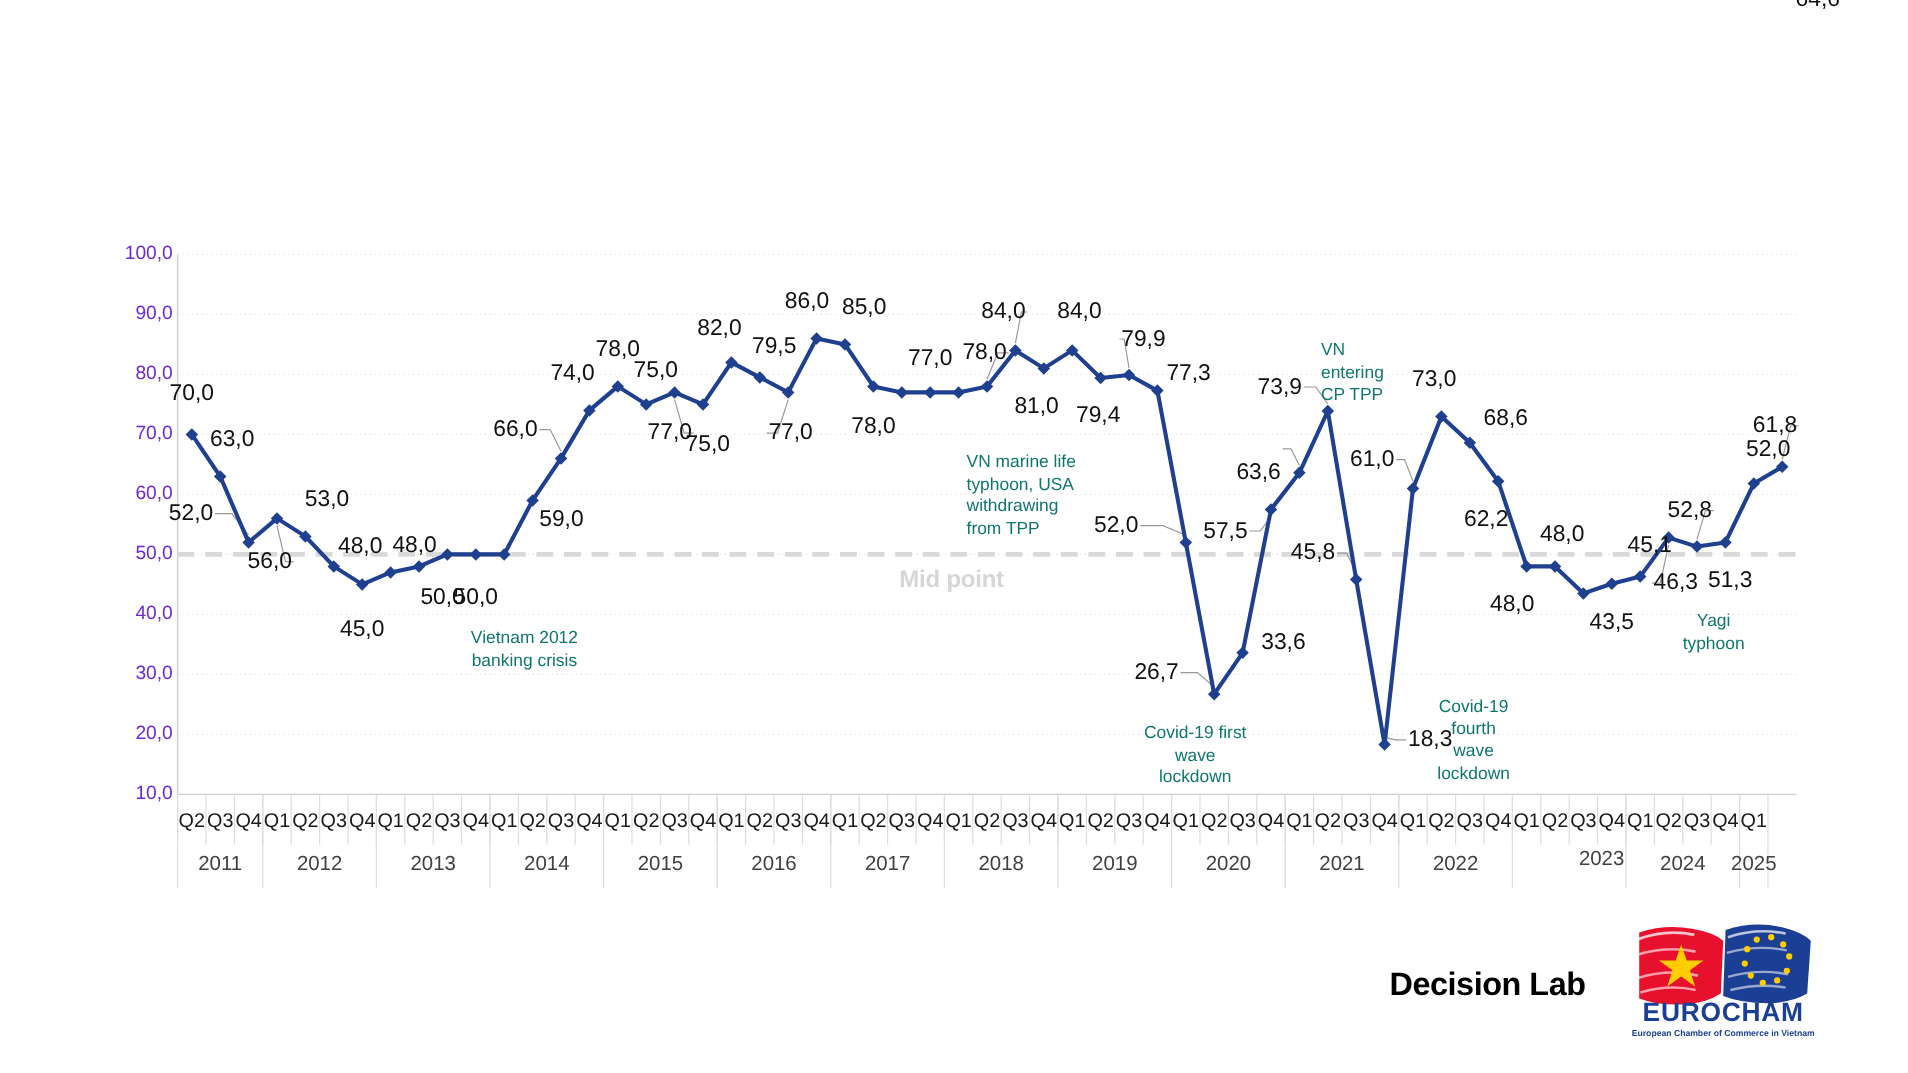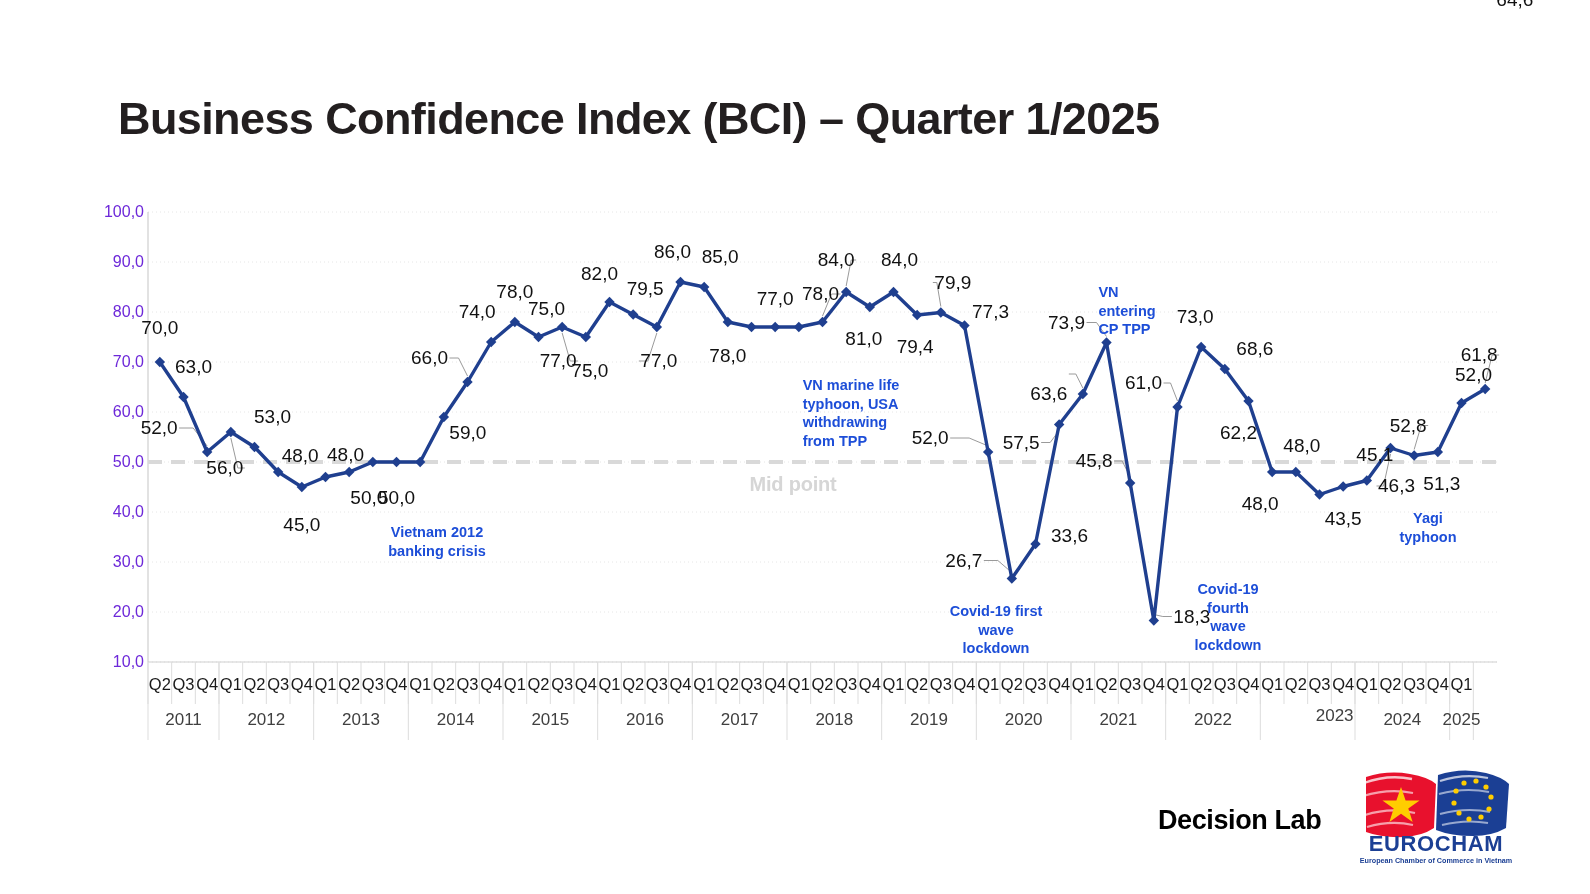--- a/index.html
+++ b/index.html
@@ -41,25 +41,24 @@
     position: absolute;
     font-size: 19px;
     color: #111111;
     white-space: nowrap;
     transform: translate(-50%, -50%);
   }
   .annot {
     position: absolute;
     font-size: 14.5px;
     line-height: 1.28;
-    color: #1d4ed8;
+    color: #0f766e;
     white-space: pre-line;
     transform: translate(-50%, 0);
     text-align: left;
-    font-weight: bold;
   }
   .annot.center { text-align: center; }
   #midpoint-label {
     position: absolute;
     font-size: 20px;
     font-weight: bold;
     color: #d6d6d6;
     transform: translate(-50%, -50%);
     letter-spacing: -0.2px;
   }
@@ -89,21 +88,20 @@
     position: absolute;
     left: 1360px; top: 763px;
     width: 152px; height: 108px;
   }
 </style>
 </head>
 <body>
 
 <div id="page">
 
-  <div id="chart-title">Business Confidence Index (BCI) – Quarter 1/2025</div>
 
   <svg id="plot-svg" xmlns="http://www.w3.org/2000/svg" viewBox="0 0 1590 894">
     <g id="gridlines">
         <line x1="148" x2="1497" y1="212" y2="212" stroke="#e6e6e6" stroke-width="1" stroke-dasharray="1 3"></line>
         <line x1="148" x2="1497" y1="262" y2="262" stroke="#e6e6e6" stroke-width="1" stroke-dasharray="1 3"></line>
         <line x1="148" x2="1497" y1="312" y2="312" stroke="#e6e6e6" stroke-width="1" stroke-dasharray="1 3"></line>
         <line x1="148" x2="1497" y1="362" y2="362" stroke="#e6e6e6" stroke-width="1" stroke-dasharray="1 3"></line>
         <line x1="148" x2="1497" y1="412" y2="412" stroke="#e6e6e6" stroke-width="1" stroke-dasharray="1 3"></line>
         <line x1="148" x2="1497" y1="462" y2="462" stroke="#e6e6e6" stroke-width="1" stroke-dasharray="1 3"></line>
         <line x1="148" x2="1497" y1="512" y2="512" stroke="#e6e6e6" stroke-width="1" stroke-dasharray="1 3"></line>

